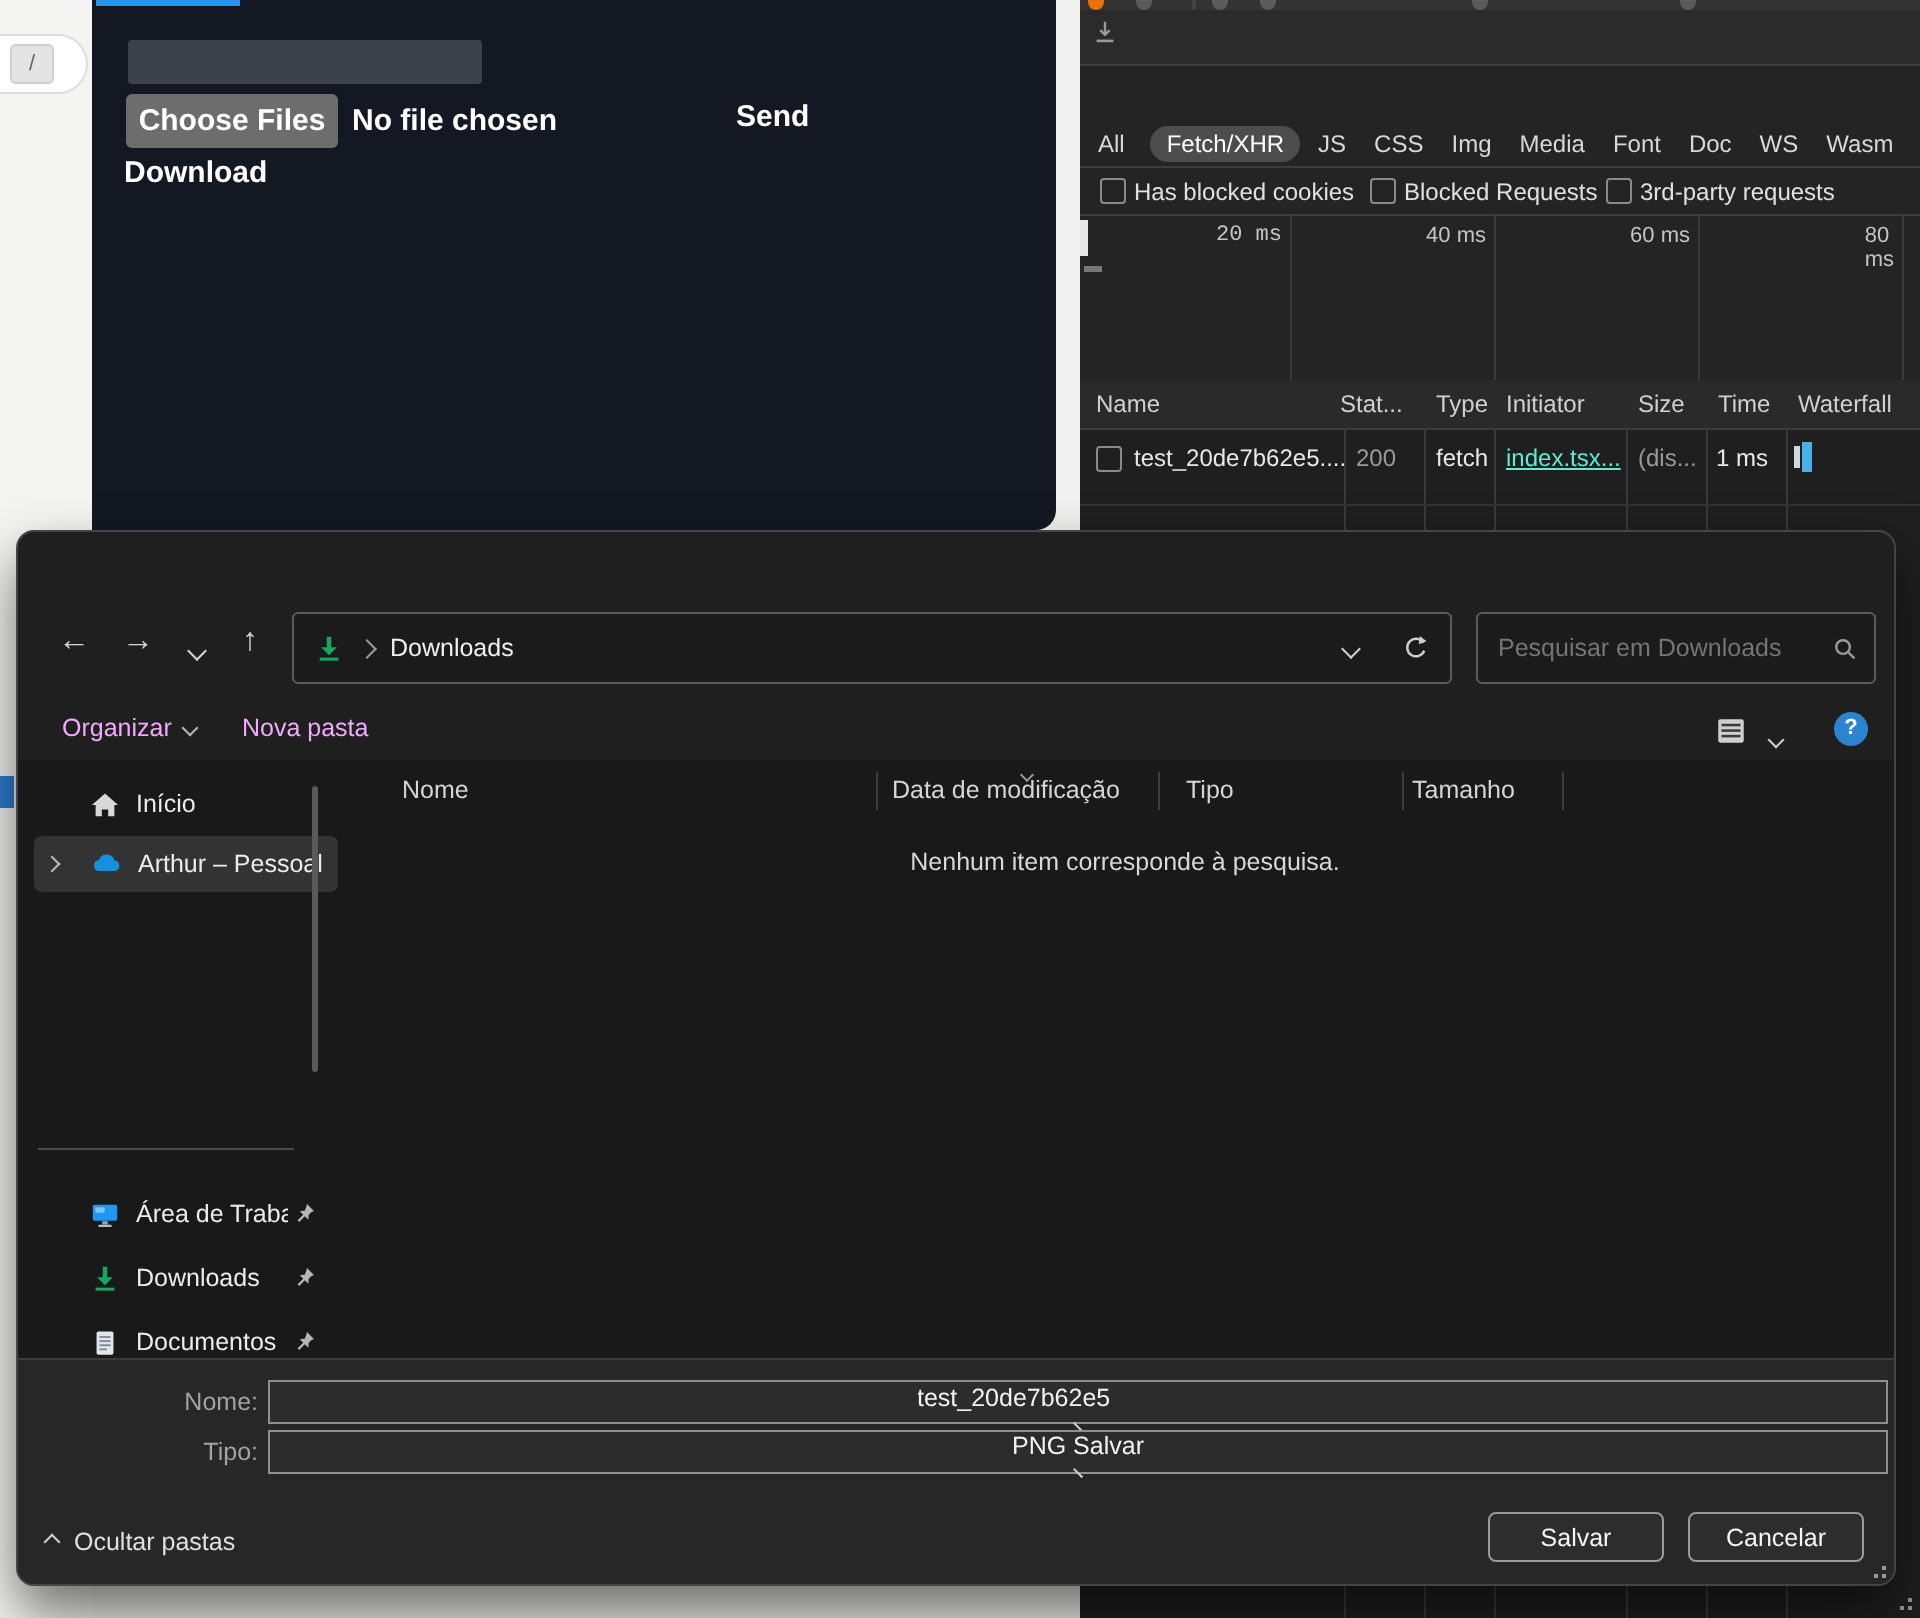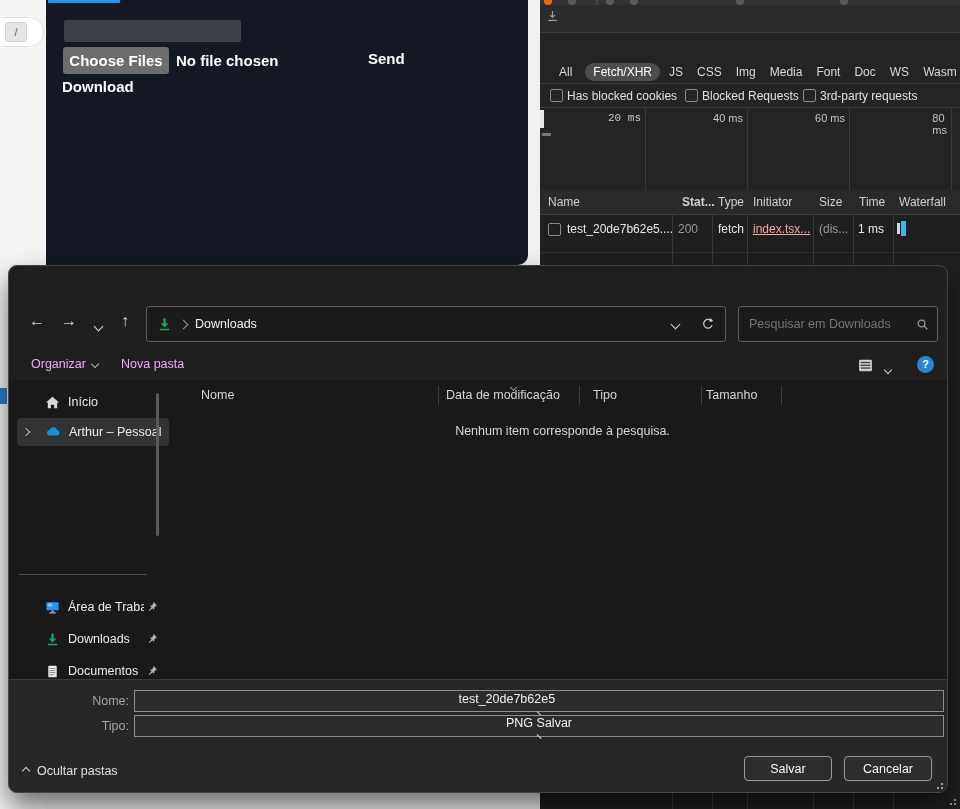--- a/index.html
+++ b/index.html
@@ -23,38 +23,38 @@
   
   .devtools{left:540px;top:0;width:420px;height:809px;background:#242424;color:#cfcfcf;font-size:12px;}
   .dt-topcut{left:0;top:0;width:420px;height:5px;background:#333;overflow:hidden;}
   .dt-topcut i{position:absolute;top:0;width:8px;height:5px;background:#5a5a5a;border-radius:0 0 4px 4px;}
   .dt-dlrow{left:0;top:5px;width:420px;height:27px;background:#2b2b2b;border-bottom:1px solid #3d3d3d;}
   .dt-dl{left:5px;top:4px;}
   .dt-filterbar{left:0;top:33px;width:420px;height:26px;border-bottom:1px solid #3d3d3d;}
   .dt-filter{left:6px;top:3px;width:160px;height:18px;background:#1f1f1f;border:none;outline:none;color:#ddd;font-size:12px;padding:0 5px;box-sizing:border-box;}
   .cb{display:inline-block;width:11px;height:11px;border:1px solid #8a8a8a;border-radius:2px;background:transparent;vertical-align:-2px;}
   .dt-cbl{color:#e0e0e0;font-size:12px;}
-  .dt-tabs{left:0;top:60px;width:420px;height:24px;display:flex;align-items:center;gap:4px;padding-left:14px;box-sizing:border-box;overflow:hidden;border-bottom:1px solid #3d3d3d;white-space:nowrap;}
+  .dt-tabs{left:0;top:60px;width:420px;height:24px;display:flex;align-items:center;gap:4px;padding-left:4px;box-sizing:border-box;overflow:hidden;border-bottom:1px solid #3d3d3d;white-space:nowrap;}
   .dt-tab{padding:2px 5px;color:#d8d8d8;}
   .dt-tab.active{background:#4d4d4d;border-radius:9px;padding:2px 8px;color:#fff;}
   .dt-tabsep{width:1px;height:13px;background:#555;}
   .dt-cbrow{left:0;top:84px;width:420px;height:23px;border-bottom:1px solid #3d3d3d;}
   .dt-timeline{left:0;top:107px;width:420px;height:83px;border-bottom:1px solid #3d3d3d;}
   .dt-grid{position:absolute;top:0;width:1px;height:83px;background:#3a3a3a;}
   .dt-ms{position:absolute;top:5px;font-size:11px;color:#c4c4c4;transform:translateX(-100%);padding-right:4px;}
   .dt-ovthumb{position:absolute;left:0;top:3px;width:4px;height:18px;background:#e8e8e8;}
   .dt-ovdash{position:absolute;left:2px;top:26px;width:9px;height:3px;background:#777;}
   .dt-table{left:0;top:190px;width:420px;height:619px;background:#1f1f1f;}
   .dt-colline{position:absolute;top:0;width:1px;height:619px;background:#3a3a3a;}
   .dt-thead{position:absolute;left:0;top:0;width:420px;height:24px;background:#2a2a2a;border-bottom:1px solid #3d3d3d;}
   .dt-th{position:absolute;top:5px;color:#d0d0d0;}
   .dt-row{position:absolute;left:0;top:24px;width:420px;height:38px;border-bottom:1px solid #333;}
   .dt-cell{position:absolute;top:8px;color:#e8e8e8;}
   .dim{color:#9a9a9a;}
-  .dt-link{text-decoration:underline;color:#fca5a5;}
+  .dt-link{text-decoration:underline;color:#5eead4;}
   .wf-bar1{position:absolute;left:357px;top:9px;width:3px;height:11px;background:#cfd8dc;}
   .wf-bar2{position:absolute;left:361px;top:7px;width:5px;height:15px;background:#47b2e8;}
   .dt-grip{position:absolute;left:406px;top:795px;width:10px;height:10px;}
   .dt-grip b,.win-grip b{position:absolute;width:2px;height:2px;background:#9a9a9a;}
 
   
   .dialog{left:8px;top:265px;width:940px;height:528px;background:#1f1f1f;border:1px solid #454545;border-radius:9px;box-sizing:border-box;z-index:10;color:#e8e8e8;font-size:12px;box-shadow:0 14px 28px rgba(0,0,0,.55);}
   .ttl{left:0;top:0;width:100%;height:30px;}
   .chrome-logo{position:absolute;left:15px;top:8px;width:15px;height:15px;border-radius:50%;background:conic-gradient(#ea4335 0 120deg,#fbbc05 120deg 240deg,#34a853 240deg 360deg);}
   .chrome-inner{position:absolute;inset:3px;background:#4a8af4;border:2px solid #fff;border-radius:50%;box-sizing:border-box;}
@@ -173,21 +173,21 @@
     </div>
     <div class="abs dt-table">
       <div class="dt-colline" style="left:132px;"></div>
       <div class="dt-colline" style="left:172px;"></div>
       <div class="dt-colline" style="left:207px;"></div>
       <div class="dt-colline" style="left:273px;"></div>
       <div class="dt-colline" style="left:313px;"></div>
       <div class="dt-colline" style="left:353px;"></div>
       <div class="dt-thead">
         <span class="dt-th" style="left:8px;">Name</span>
-        <span class="dt-th" style="left:142px;font-weight:bold;">Stat...</span>
+        <span class="dt-th" style="left:130px;">Stat...</span>
         <span class="dt-th" style="left:178px;">Type</span>
         <span class="dt-th" style="left:213px;">Initiator</span>
         <span class="dt-th" style="left:279px;">Size</span>
         <span class="dt-th" style="left:319px;">Time</span>
         <span class="dt-th" style="left:359px;">Waterfall</span>
       </div>
       <div class="dt-row">
         <span class="abs" style="left:8px;top:9px;"><span class="cb"></span></span>
         <span class="dt-cell" style="left:27px;">test_20de7b62e5....</span>
         <span class="dt-cell dim" style="left:138px;">200</span>

